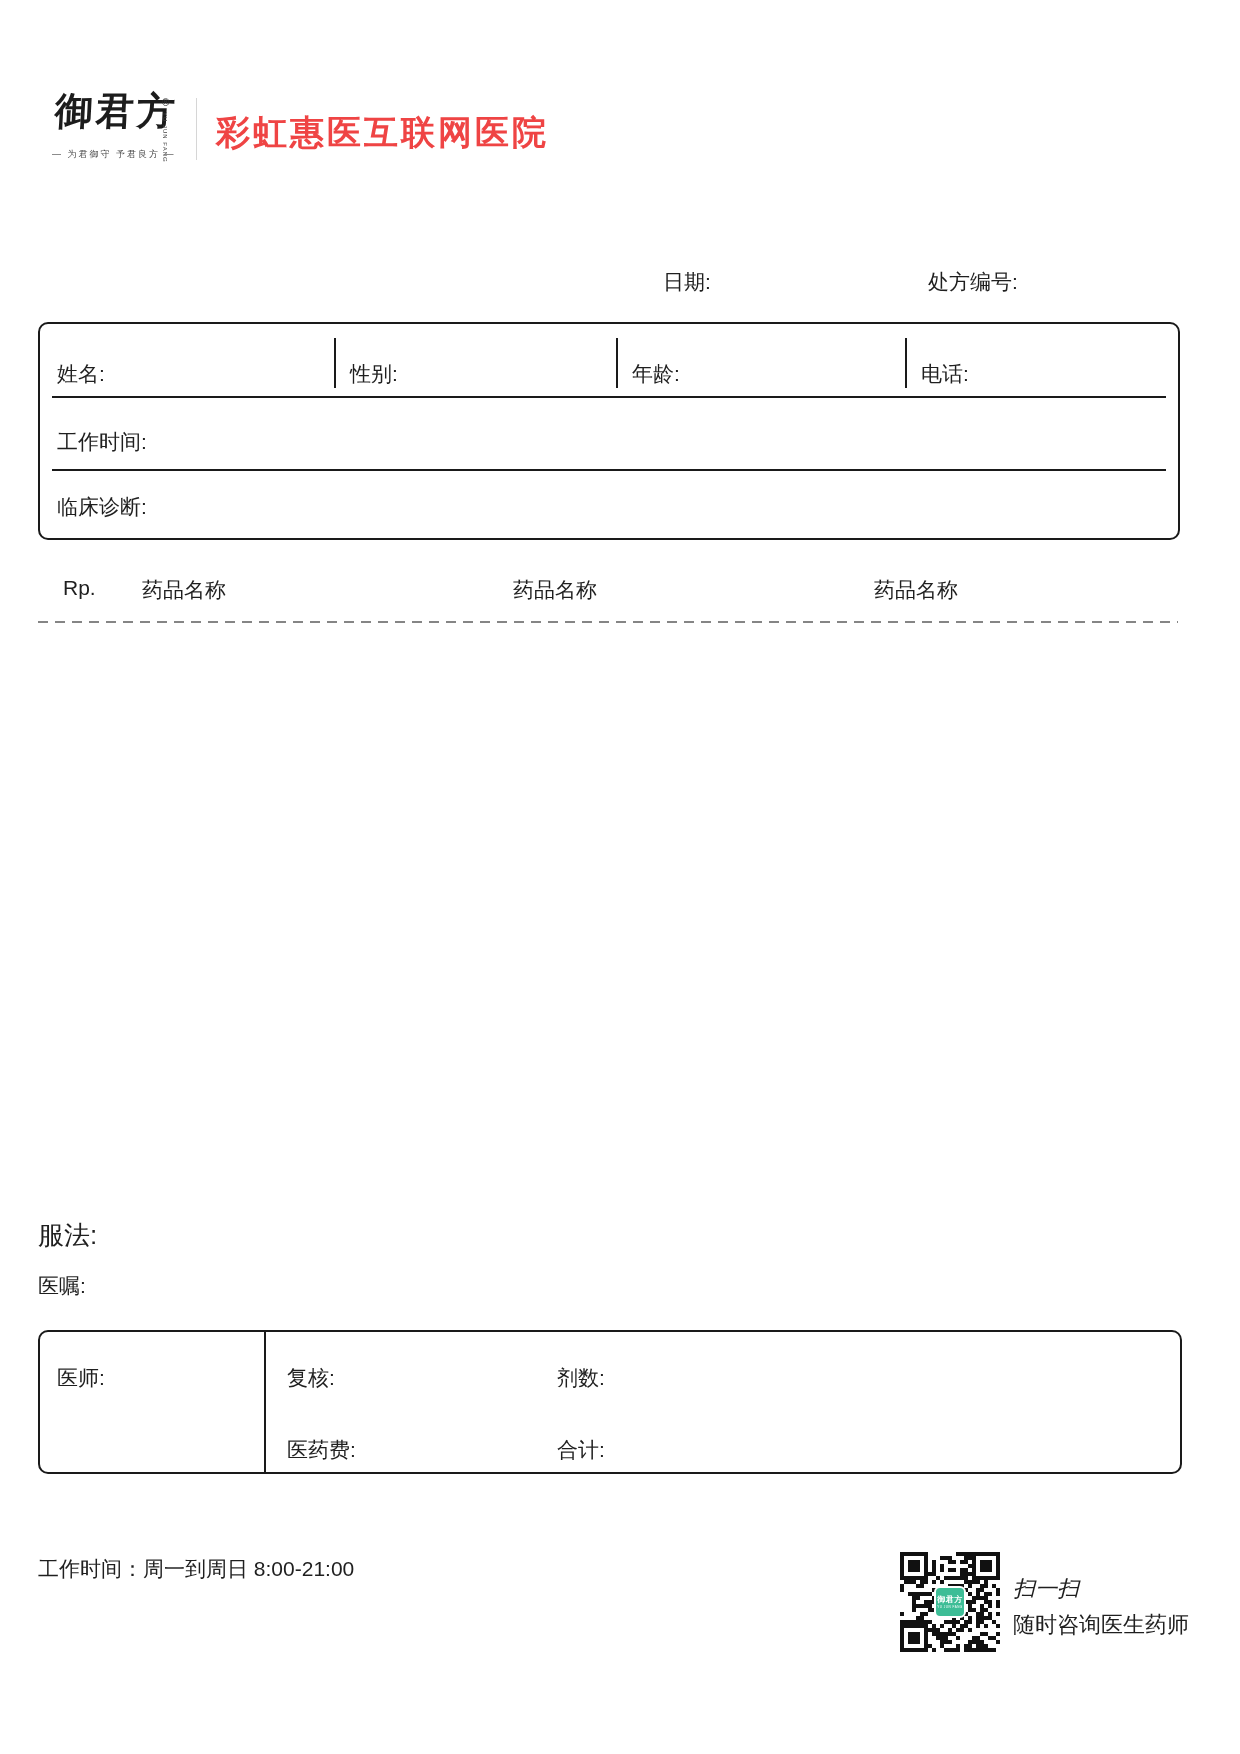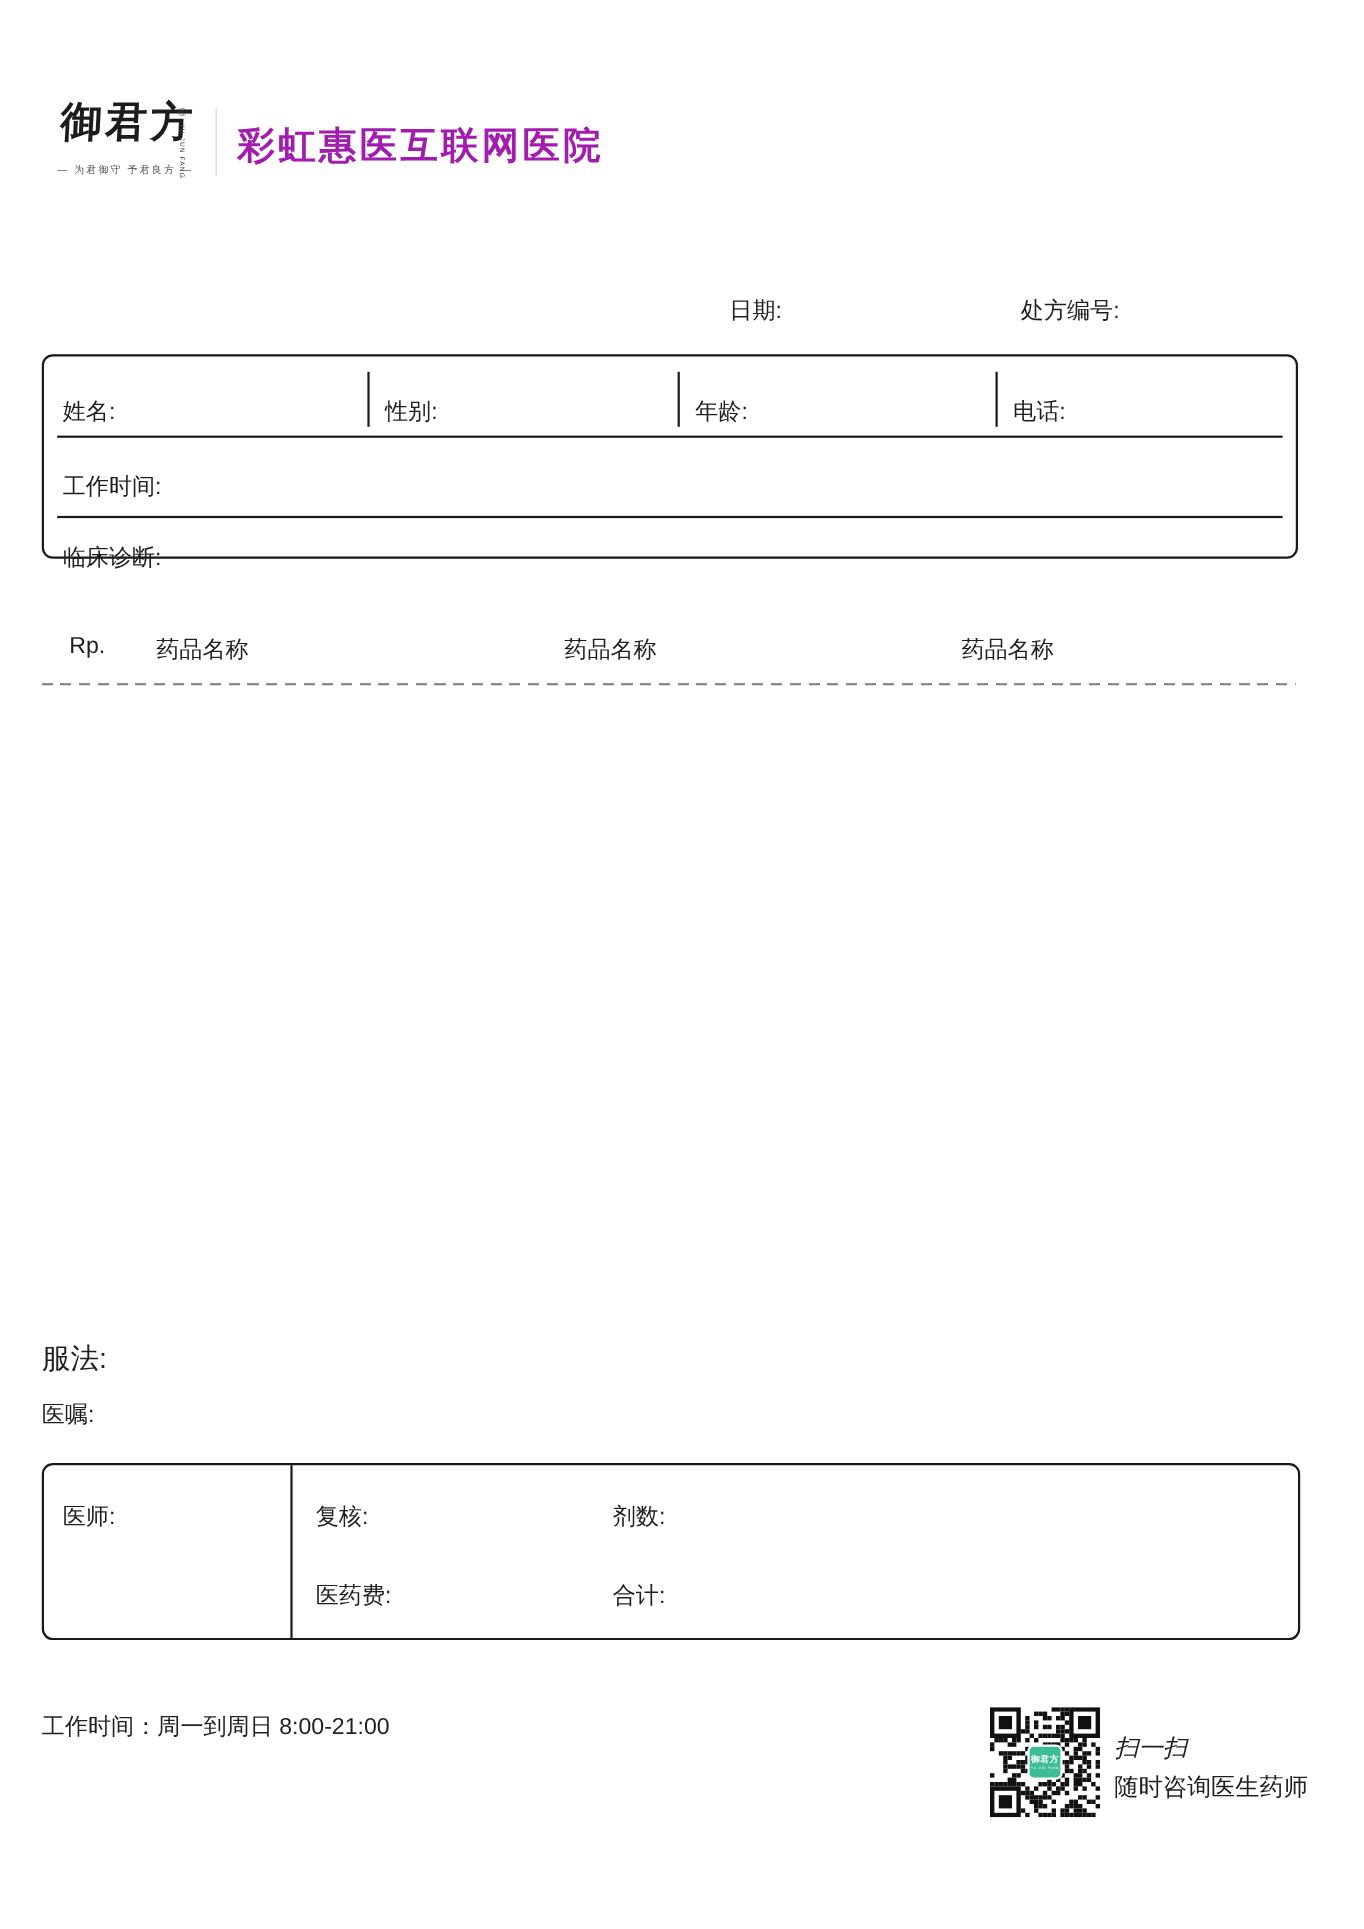--- a/index.html
+++ b/index.html
@@ -36,32 +36,32 @@
     font-size:9px;letter-spacing:2px;color:#4a4a4a;
     white-space:nowrap;
   }
   .header-divider{
     left:196px;top:98px;width:1px;height:62px;
     background:#d6d6d6;
   }
   .hospital-title{
     left:216px;top:110px;
     font-size:34px;font-weight:900;
-    letter-spacing:3px;color:#a21caf;
+    letter-spacing:3px;color:#ef4444;
     white-space:nowrap;
   }
 
   
   .notice-text{left:38px;top:268px;font-size:21px;color:#1f1f1f;white-space:nowrap;}
   .date-label{left:663px;top:268px;font-size:21px;white-space:nowrap;}
   .rx-no-label{left:928px;top:268px;font-size:21px;white-space:nowrap;}
 
   
   .patient-box{
-    left:38px;top:322px;width:1142px;height:186px;
+    left:38px;top:322px;width:1142px;height:218px;
     border:2px solid #1a1a1a;border-radius:10px;
     box-sizing:border-box;
   }
   .pb-label{position:absolute;font-size:21px;color:#1f1f1f;white-space:nowrap;}
   .pb-name{left:17px;top:36px;}
   .pb-gender{left:310px;top:36px;}
   .pb-age{left:592px;top:36px;}
   .pb-phone{left:881px;top:36px;}
   .pb-vline{position:absolute;top:14px;width:2px;height:50px;background:#1a1a1a;}
   .pb-vline1{left:294px;}
@@ -82,21 +82,21 @@
     left:38px;top:621px;width:1140px;height:2px;
     background:repeating-linear-gradient(90deg,#858585 0 10px,transparent 10px 17px);
   }
 
   
   .usage-label{left:38px;top:1218px;font-size:26px;}
   .advice-label{left:38px;top:1272px;font-size:21px;}
 
   
   .sign-box{
-    left:38px;top:1330px;width:1144px;height:161px;
+    left:38px;top:1330px;width:1144px;height:144px;
     border:2px solid #1a1a1a;border-radius:10px;
     box-sizing:border-box;
   }
   .sb-vline{position:absolute;left:224px;top:0;bottom:0;width:2px;background:#1a1a1a;}
   .sb-label{position:absolute;font-size:21px;color:#1f1f1f;white-space:nowrap;}
   .sb-doctor{left:17px;top:32px;}
   .sb-review{left:247px;top:32px;}
   .sb-dose{left:517px;top:32px;}
   .sb-fee{left:247px;top:104px;}
   .sb-total{left:517px;top:104px;}

